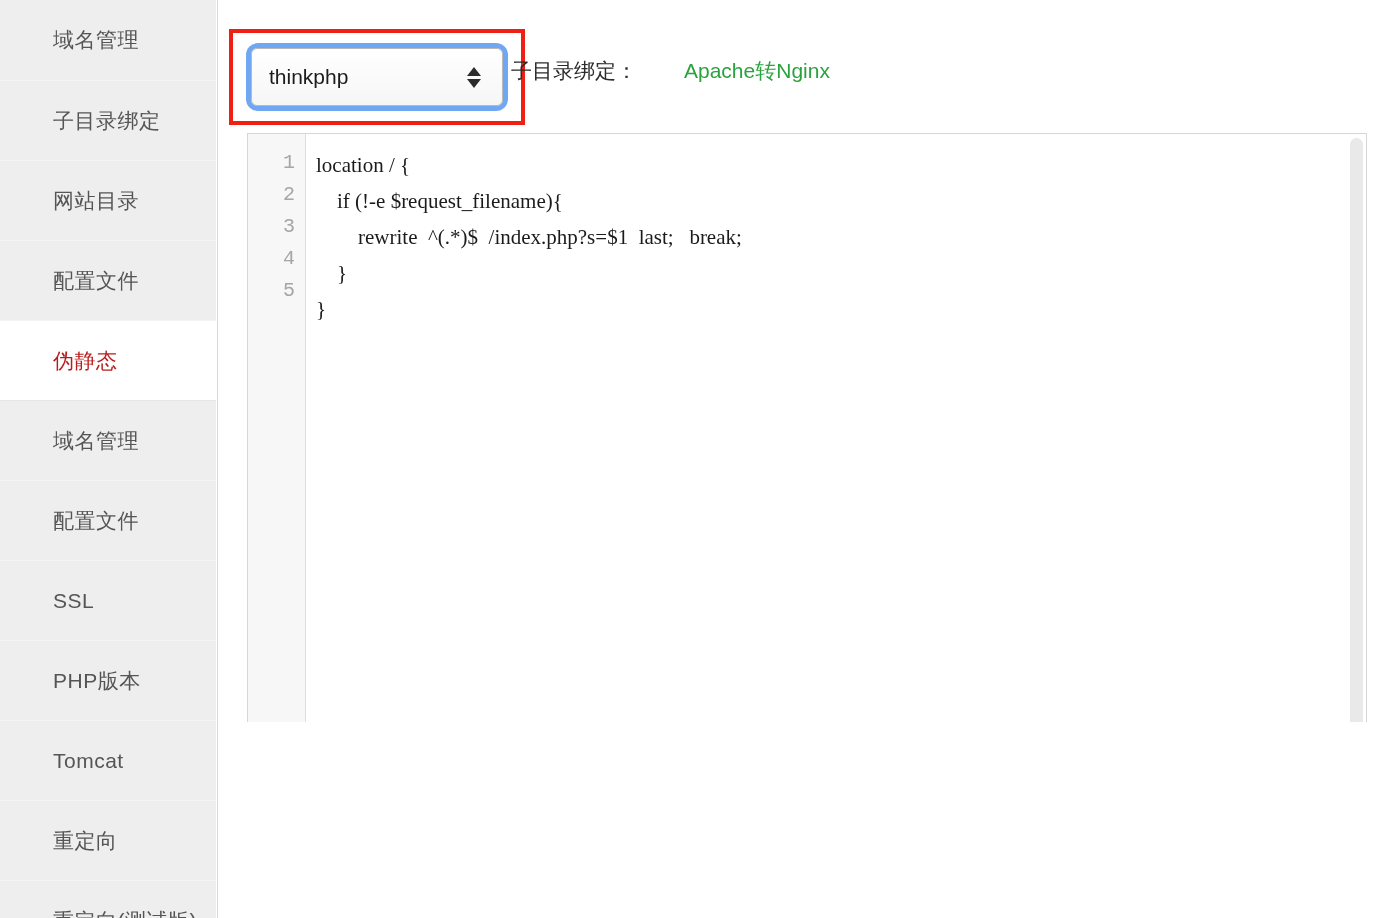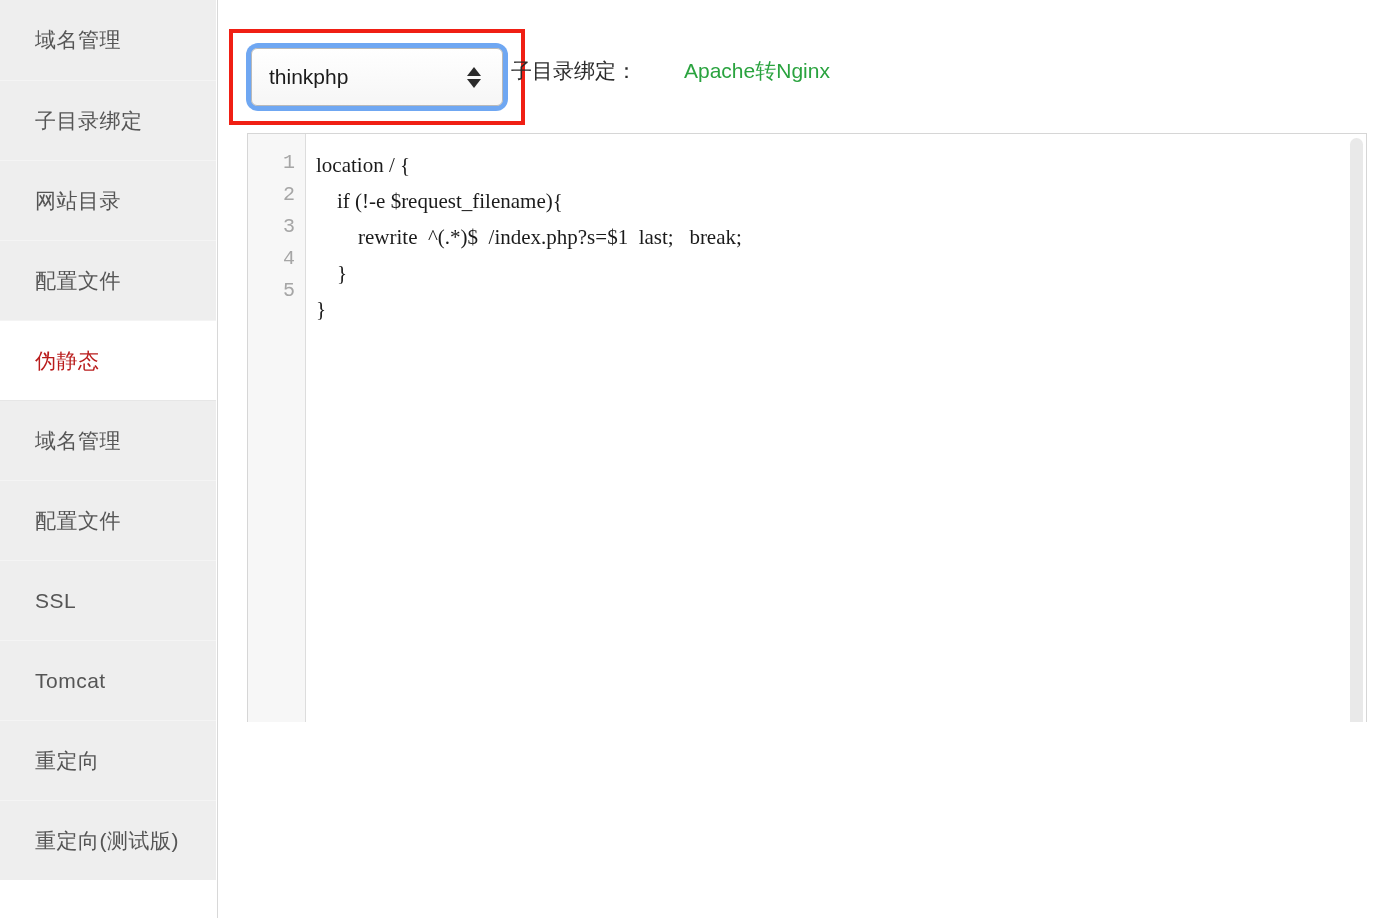--- a/index.html
+++ b/index.html
@@ -30,21 +30,21 @@
     background: #ffffff;
     border-right: 1px solid #d8d8d8;
     overflow: hidden;
   }
   .side-item {
     position: relative;
     width: 216px;
     height: 80px;
     display: flex;
     align-items: center;
-    padding-left: 35px;
+    padding-left: 53px;
     background: #eeeeee;
     color: #555555;
     font-size: 21px;
     letter-spacing: 0.5px;
     cursor: pointer;
     user-select: none;
   }
   .side-item + .side-item {
     border-top: 1px solid #f4f4f4;
   }
@@ -262,20 +262,23 @@
         <span>伪静态</span>
       </div>
     <div class="side-item">
         <span>域名管理</span>
       </div>
     <div class="side-item">
         <span>配置文件</span>
       </div>
     <div class="side-item">
         <span>SSL</span>
+      </div>
+    <div class="side-item">
+        <span>PHP版本</span>
       </div>
     <div class="side-item">
         <span>Tomcat</span>
       </div>
     <div class="side-item">
         <span>重定向</span>
       </div>
     <div class="side-item">
         <span>重定向(测试版)</span>
       </div>

